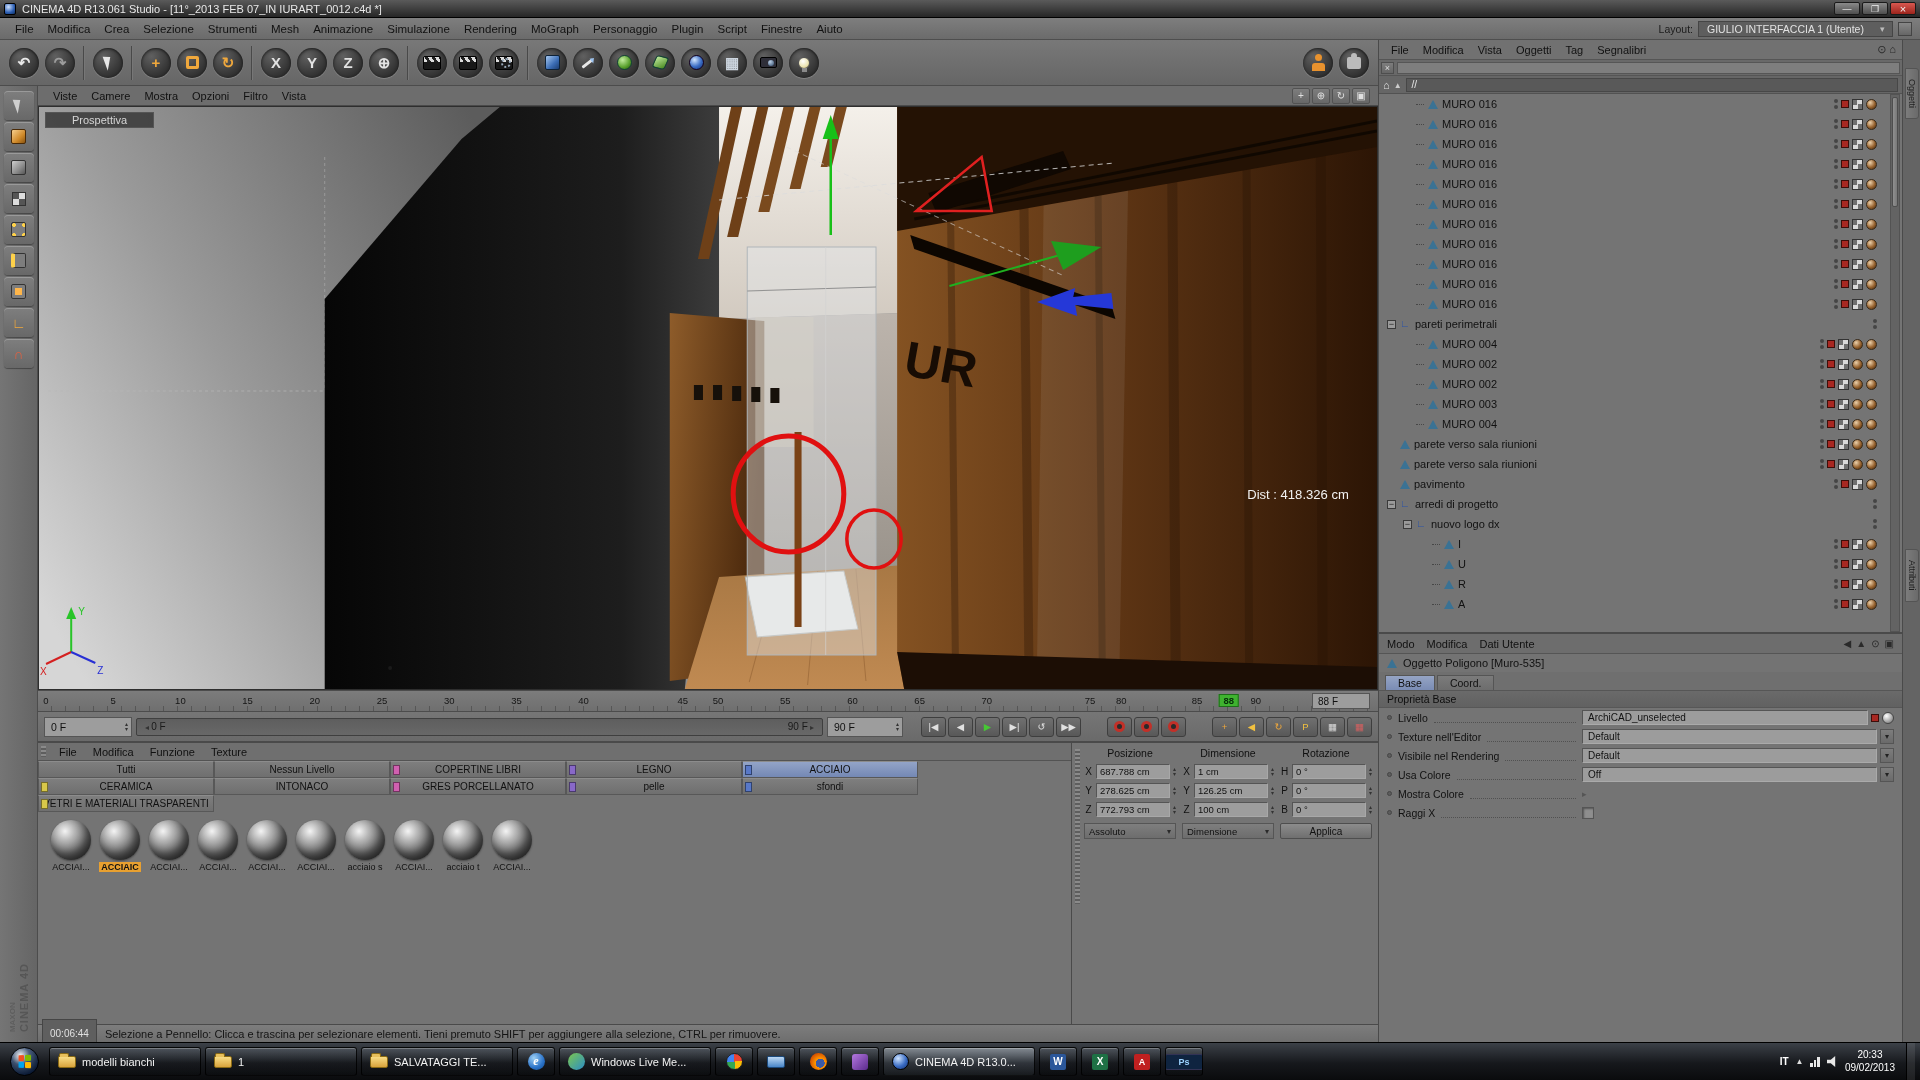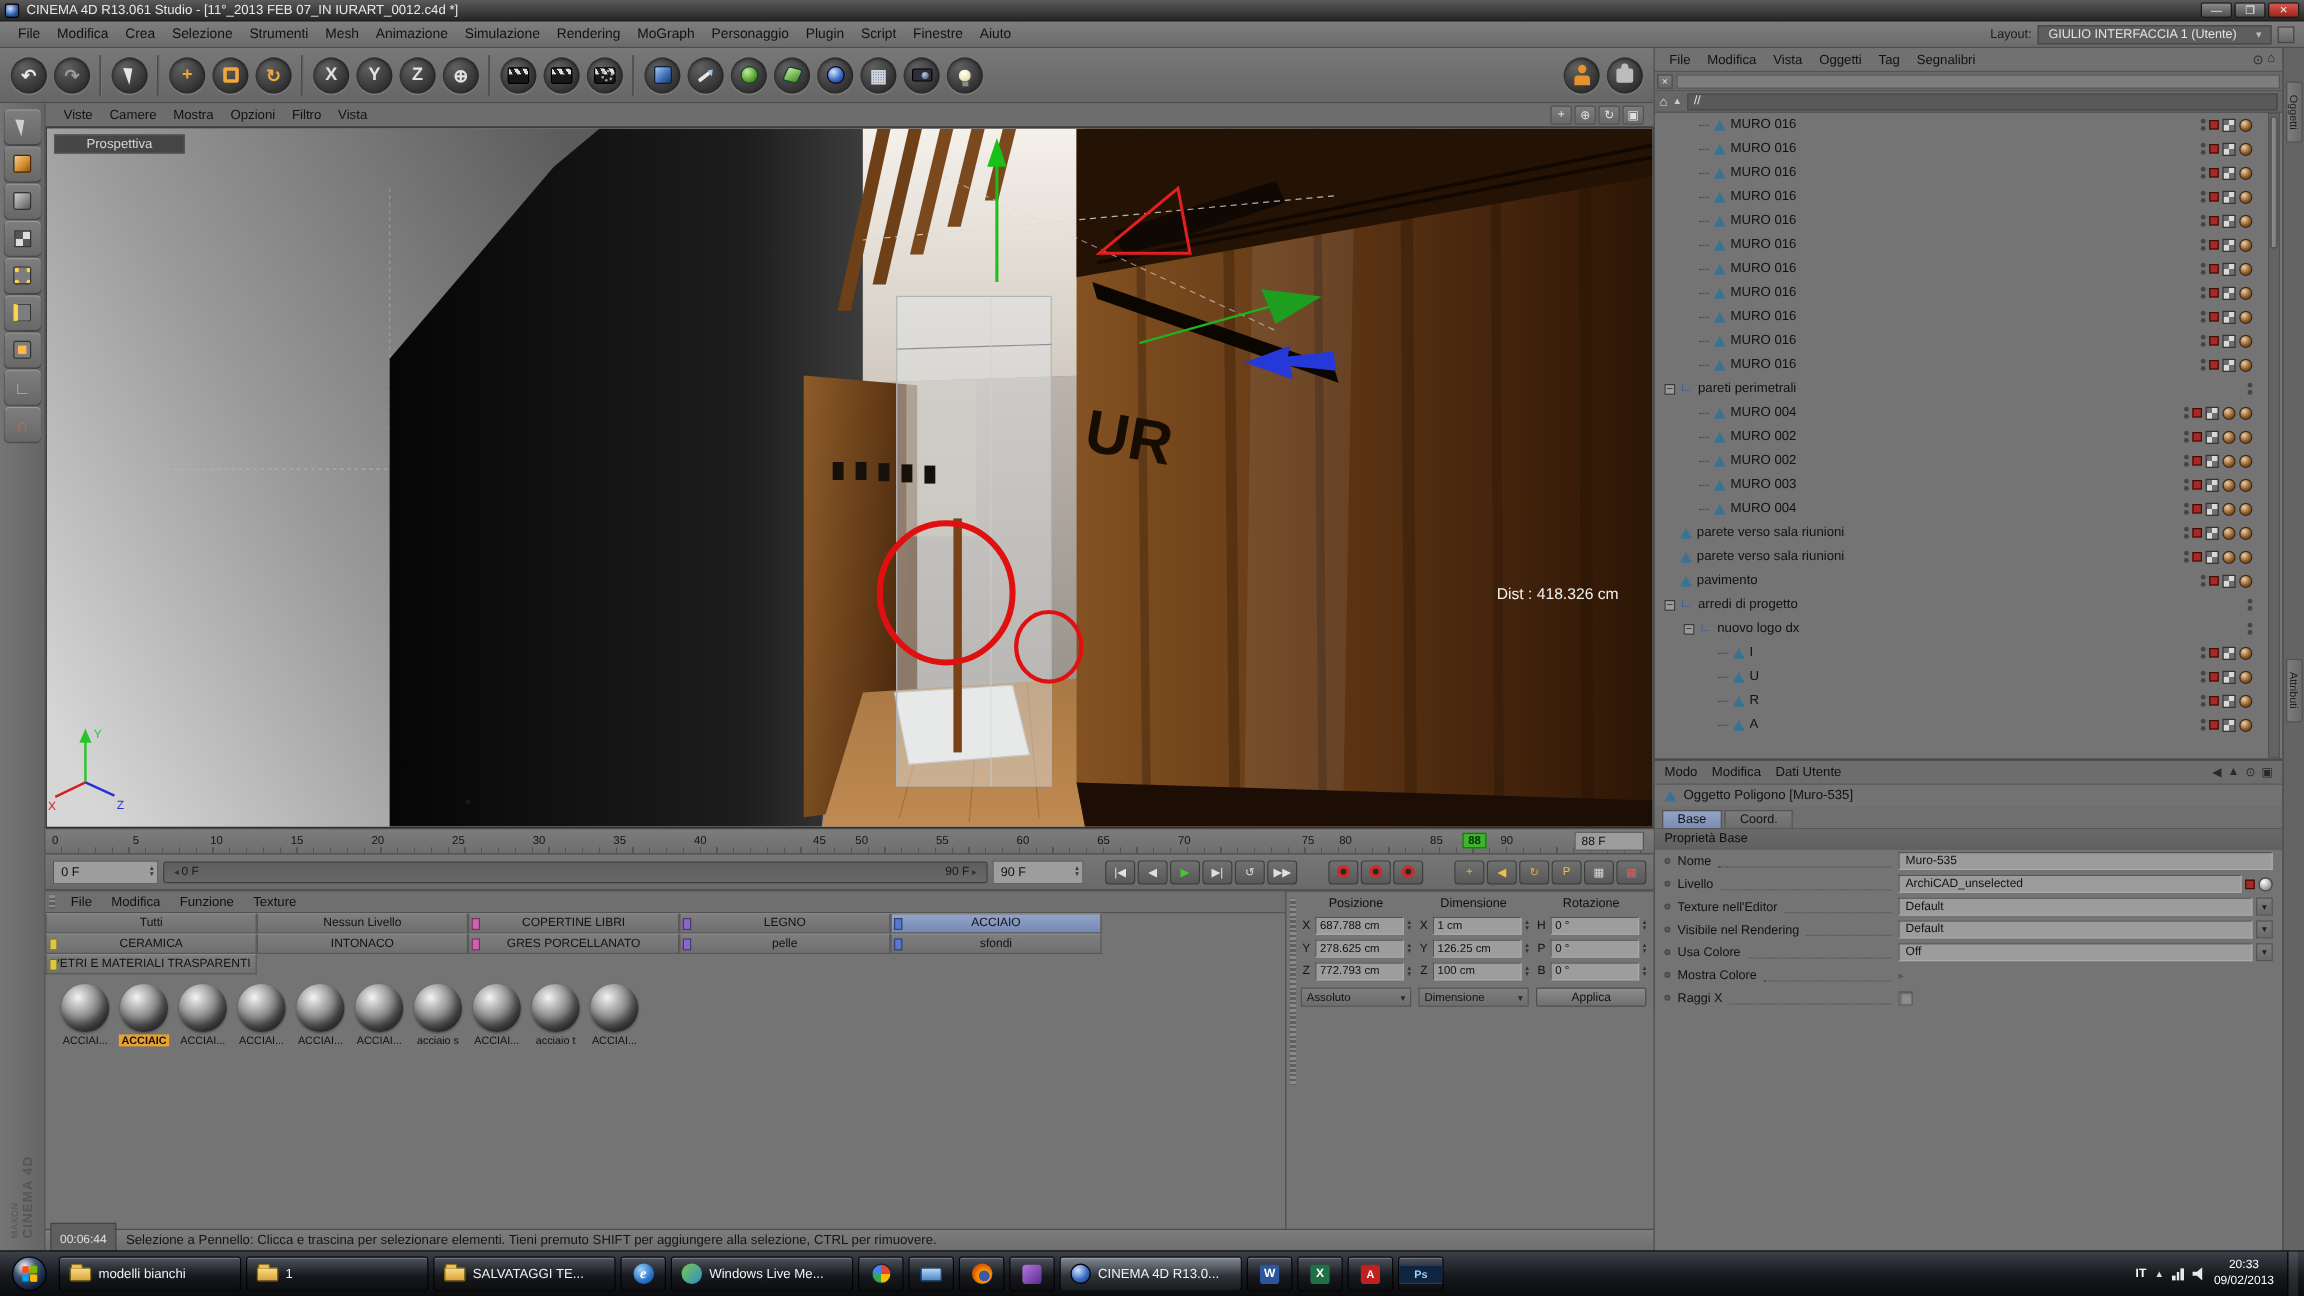--- a/index.html
+++ b/index.html
@@ -1249,28 +1249,20 @@
           <span>Oggetto Poligono [Muro-535]</span>
         </div>
         <div class="am-tabs" id="amtabs">
             <span class="atab active">Base</span>
             <span class="atab">Coord.</span>
           </div>
         <div class="asect">Proprietà Base</div>
         <div id="amfields">
             <div class="arow">
               <span class="adot"></span>
-              <span class="albl">Nome</span>
-              <span class="alead"></span>
-              <span class="actrl">
-                <span class="afield">Muro-535</span>
-              </span>
-            </div>
-            <div class="arow">
-              <span class="adot"></span>
               <span class="albl">Livello</span>
               <span class="alead"></span>
               <span class="actrl">
                 <span class="afield">ArchiCAD_unselected</span>
                 <span class="lchip"></span>
                 <span class="aball"></span>
               </span>
             </div>
             <div class="arow">
               <span class="adot"></span>

